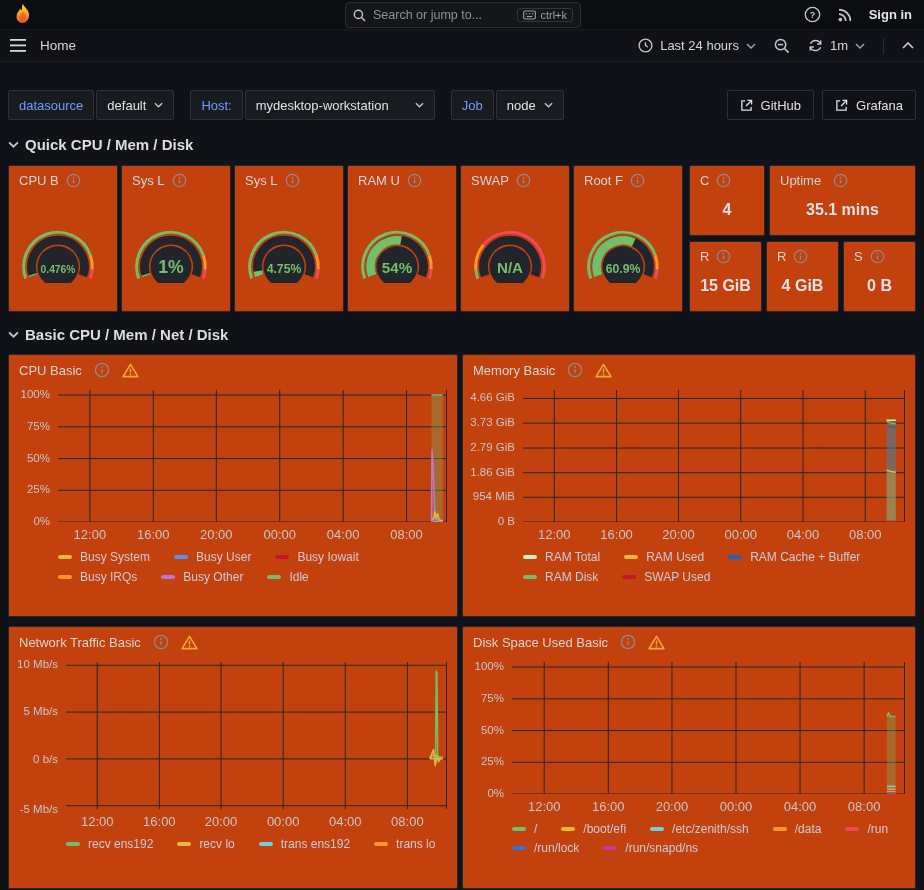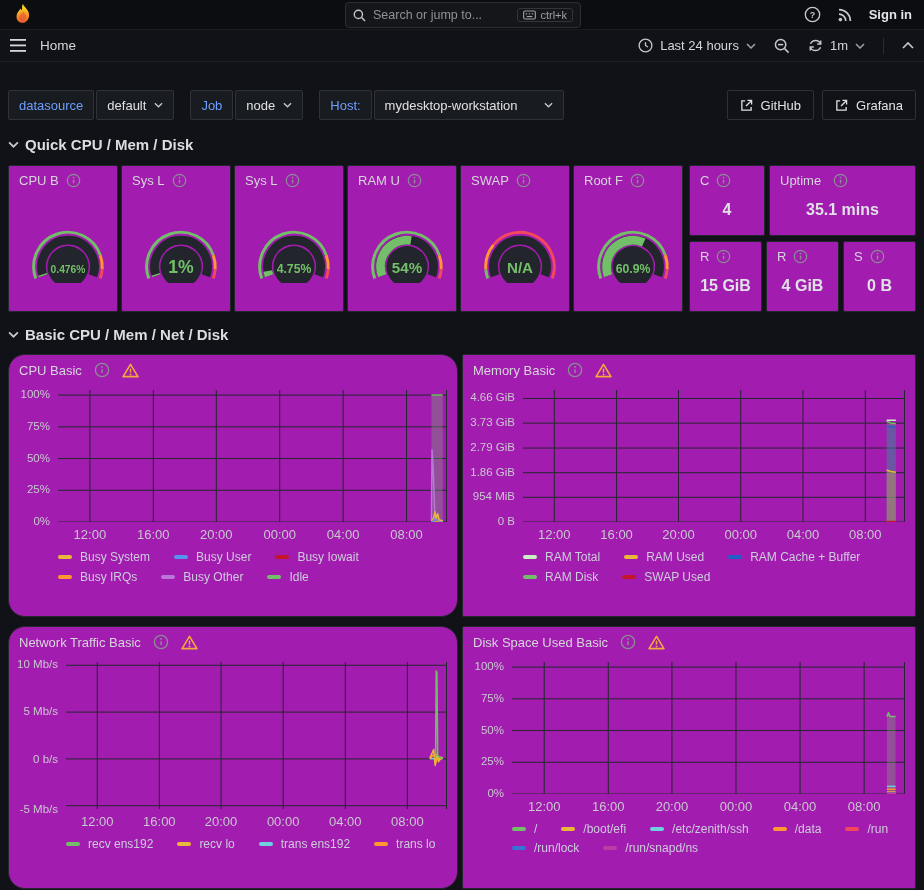--- a/index.html
+++ b/index.html
@@ -41,42 +41,42 @@
   .linkbtn { height:30px; border:1px solid #2E3036; border-radius:2px; background:transparent;
     display:flex; align-items:center; gap:8px; padding:0 12px; font-size:13px; color:#E0E1E5; cursor:pointer; }
 
   
   .section-header { display:flex; align-items:center; gap:6px; cursor:pointer; }
   .section-header .st { font-size:15px; font-weight:700; color:#DCDDE1; }
   .sec-quick { margin-top:16px; }
   .sec-basic { margin-top:14px; }
 
   
-  .panel { background:#a21caf; border:1px solid #25272E; border-radius:2px; }
+  .panel { background:#c2410c; border:1px solid #25272E; border-radius:2px; }
   .p-head { display:flex; align-items:center; gap:12px; padding:7px 8px 4px 10px; min-height:26px; }
   .p-title { font-size:13px; font-weight:500; color:#D5D6DA; white-space:nowrap; overflow:hidden; cursor:pointer; }
 
   
   .gauges-row { margin-top:12px; display:flex; gap:3px; height:147px; }
   .gauge-panel { flex:0 0 110px; display:flex; flex-direction:column; overflow:hidden; }
   .gauge-panel .p-head { gap:7px; }
-  .gauge-holder { flex:1; display:flex; align-items:center; justify-content:flex-end; padding-bottom:4px; }
+  .gauge-holder { flex:1; display:flex; align-items:center; justify-content:flex-start; padding-bottom:4px; }
   .stat-cluster { flex:1; margin-left:3px; display:grid; grid-template-rows:71px 71px; gap:5px; }
   .stat-row1 { display:grid; grid-template-columns:76px 1fr; gap:4px; }
   .stat-row2 { display:grid; grid-template-columns:1fr 1fr 1fr; gap:4px; }
   .stat-panel { display:flex; flex-direction:column; overflow:hidden; }
   .stat-value { flex:1; display:flex; align-items:center; justify-content:center;
     font-size:16px; font-weight:600; color:#E0E1E6; padding-bottom:8px; }
 
   
   .charts-row { display:flex; gap:4px; }
   .charts-row.r1 { margin-top:11px; }
   .charts-row.r2 { margin-top:9px; }
   .chart-panel { height:263px; overflow:hidden; }
-  .chart-panel.left { flex:0 0 450px;border-radius:17px; }
+  .chart-panel.left { flex:0 0 450px; }
   .chart-panel.right { flex:1; }
   .chart-box { padding:8px 10px 0 2px; }
   .chart-row { display:flex; }
   .yaxis { width:47px; position:relative; flex:0 0 47px; }
   .ytick { position:absolute; right:8px; font-size:11.5px; color:#C7C8CD; white-space:nowrap; }
   .plot { flex:1; position:relative; height:132px; }
   .plot.tall { height:147px; }
   .xaxis { margin-left:47px; position:relative; height:20px; }
   .xtick { position:absolute; top:5px; transform:translateX(-50%); font-size:13px; color:#C7C8CD; }
   .legend { margin:8px 0 0 47px; display:flex; flex-direction:column; gap:6px; }
@@ -192,32 +192,32 @@
     <div class="chipgrp">
       <span class="chip lab">datasource</span>
       <span class="chip val">
         <span>default</span>
         <svg width="9" height="6" viewBox="0 0 10 6">
             <path d="M1 1 L5 5 L9 1" fill="none" stroke="#C7C8CD" stroke-width="1.5"></path>
           </svg>
       </span>
     </div>
     <div class="chipgrp">
-      <span class="chip lab">Job</span>
-      <span class="chip val">
-        <span>node</span>
+      <span class="chip lab">Host:</span>
+      <span class="chip val" style="min-width:190px; justify-content:space-between;">
+        <span>mydesktop-workstation</span>
         <svg width="9" height="6" viewBox="0 0 10 6">
             <path d="M1 1 L5 5 L9 1" fill="none" stroke="#C7C8CD" stroke-width="1.5"></path>
           </svg>
       </span>
     </div>
     <div class="chipgrp">
-      <span class="chip lab">Host:</span>
-      <span class="chip val" style="min-width:190px; justify-content:space-between;">
-        <span>mydesktop-workstation</span>
+      <span class="chip lab">Job</span>
+      <span class="chip val">
+        <span>node</span>
         <svg width="9" height="6" viewBox="0 0 10 6">
             <path d="M1 1 L5 5 L9 1" fill="none" stroke="#C7C8CD" stroke-width="1.5"></path>
           </svg>
       </span>
     </div>
     <div class="filters-right">
       <button class="linkbtn">
         <svg width="13" height="13" viewBox="0 0 14 14">
           <path d="M5.5 2 H2 V12 H12 V8.5" fill="none" stroke="#E0E1E5" stroke-width="1.4"></path>
           <path d="M8 1.5 H12.5 V6" fill="none" stroke="#E0E1E5" stroke-width="1.4"></path>

